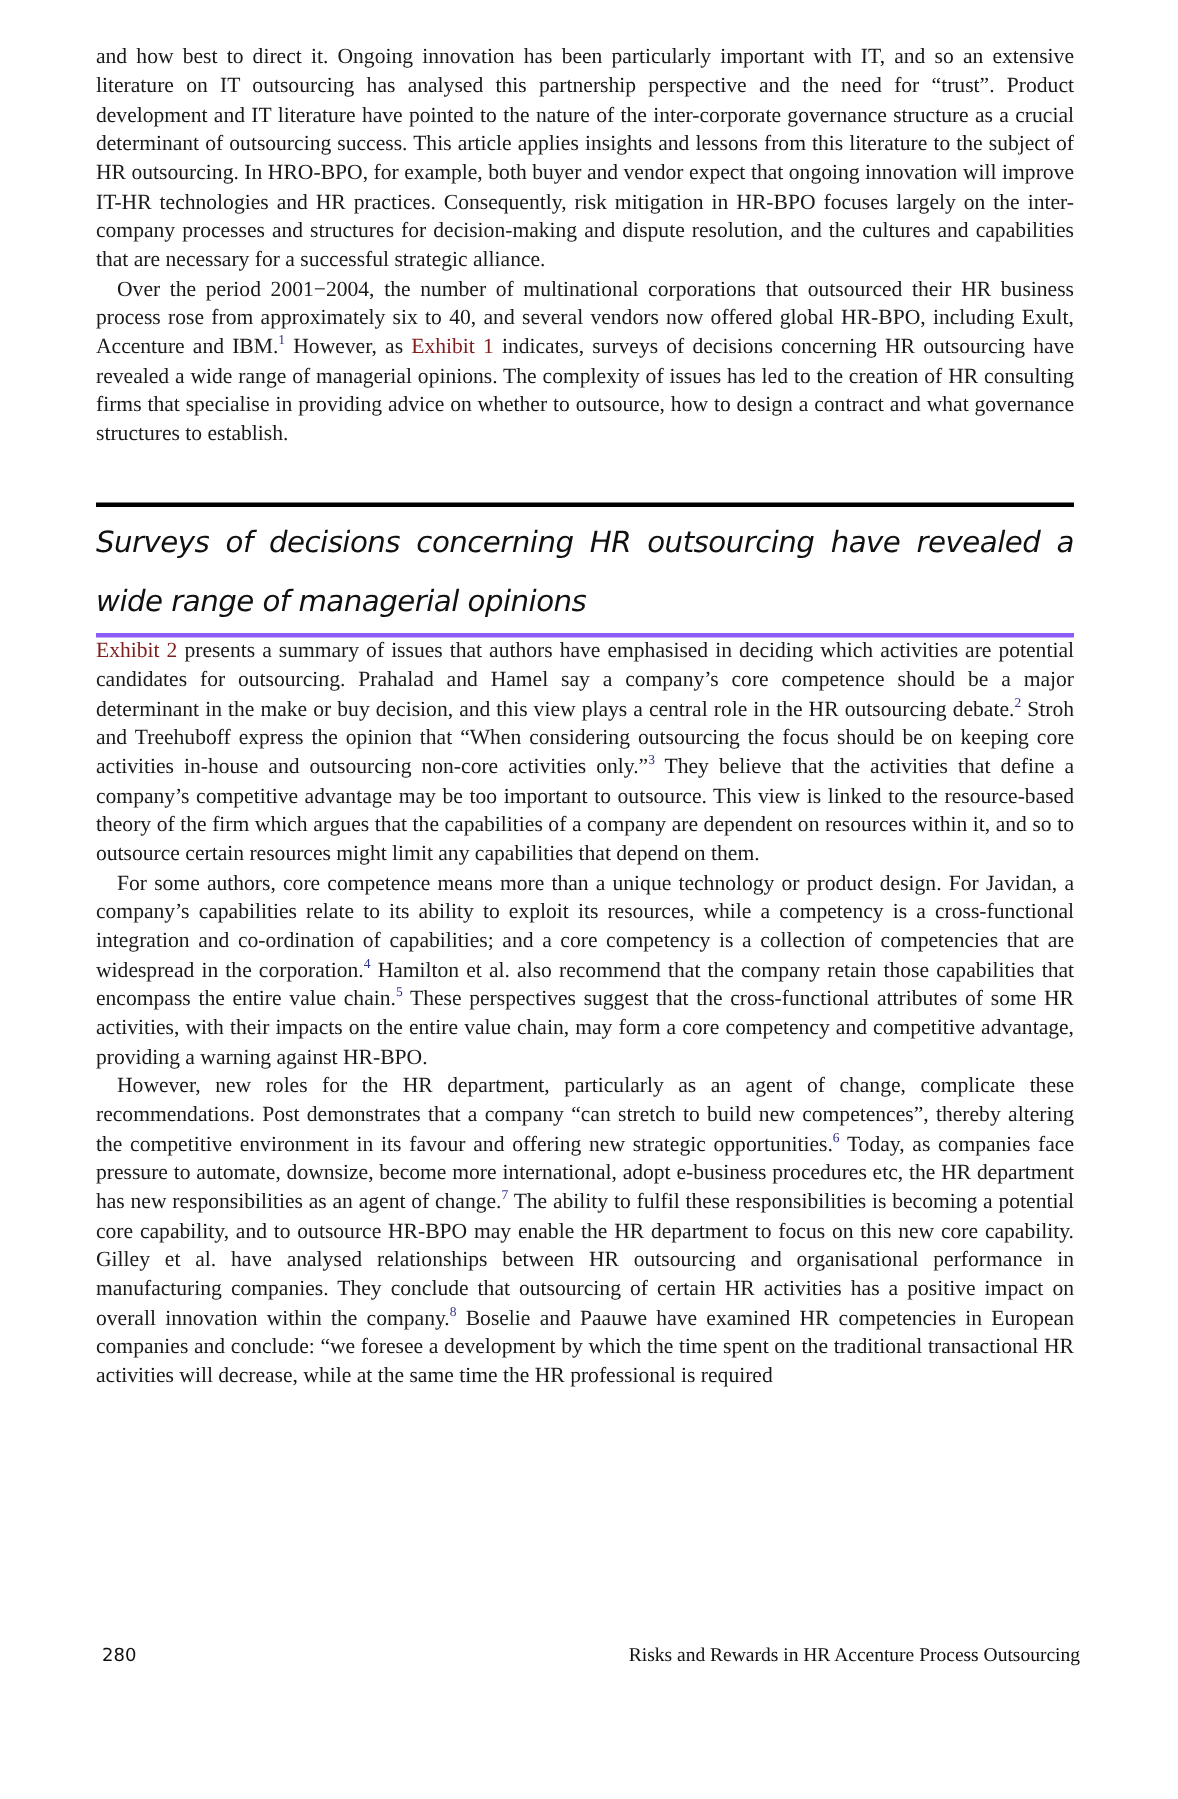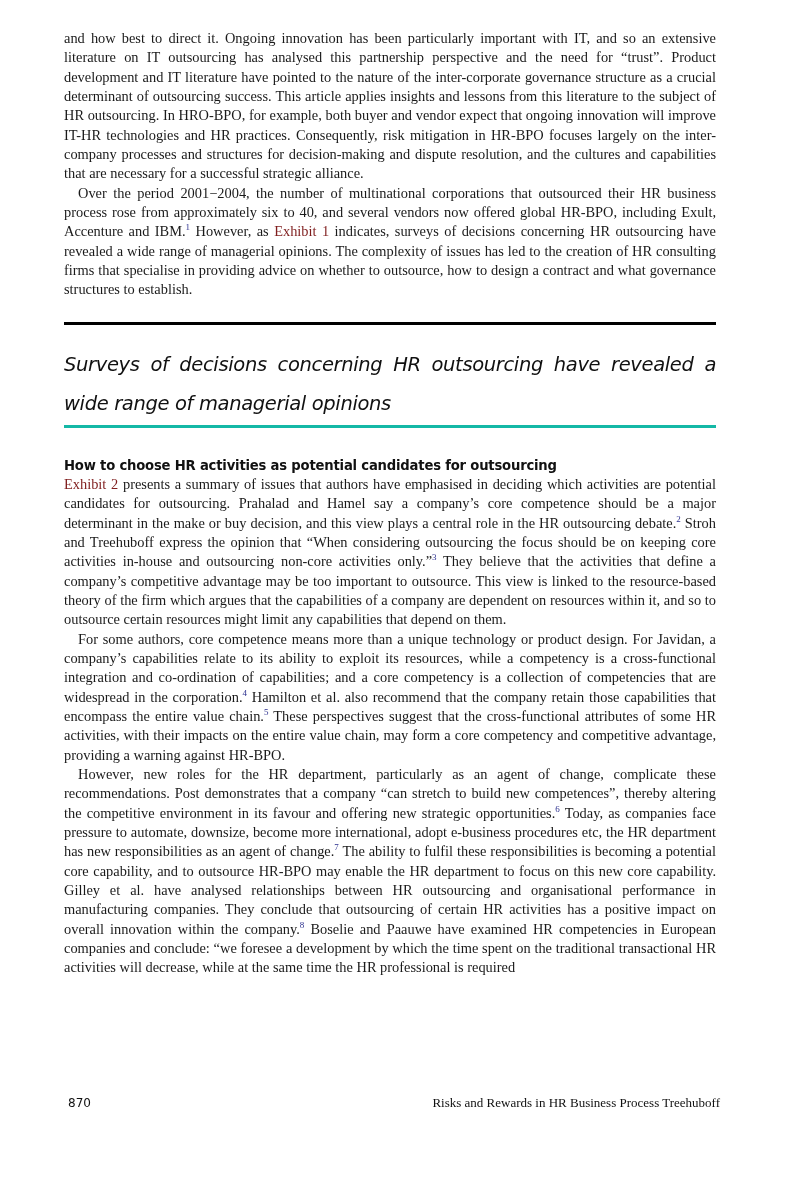--- a/index.html
+++ b/index.html
@@ -6,23 +6,23 @@
     body { width: 785px; height: 1199px; position: relative; overflow: hidden; }
     .page {
       position: absolute; left: 64px; top: 29px; width: 652px;
       font-family: "Liberation Serif", serif; font-size: 14.4px; line-height: 19.35px; color: #1a1a1a;
     }
     p { margin: 0; text-align: justify; text-align-last: left; hyphens: manual; }
     p.indent { text-indent: 14px; }
     .link { color: #7f1d1d; }
     sup { font-size: 9px; line-height: 0; vertical-align: 6px; color: #2b2f8e; }
     .callout {
-      margin-top: 22px;
-      border-top: 3px solid #000; border-bottom: 3px solid #14b8a6;
-      padding: 20px 0 2px 0;
+      margin-top: 35px;
+      border-top: 3px solid #000; border-bottom: 3px solid #8b5cf6;
+      padding: 4px 0 2px 0;
     }
     .callout-text {
       font-family: "DejaVu Sans", sans-serif; font-style: italic; font-weight: normal;
       font-size: 19.5px; line-height: 39px; color: #111; letter-spacing: -0.35px;
       text-align: justify; text-align-last: left;
     }
     h3 {
       margin: 28px 0 0 0; font-family: "DejaVu Sans", sans-serif; font-weight: bold;
       font-size: 13.2px; line-height: 19px; color: #111; letter-spacing: -0.2px;
     }
@@ -39,24 +39,23 @@
 <div class="page">
   <div id="top-paras">
       <p><span>and how best to direct it. Ongoing innovation has been particularly important with IT, and so an extensive literature on IT outsourcing has analysed this partnership perspective and the need for “trust”. Product development and IT literature have pointed to the nature of the inter-corporate governance structure as a crucial determinant of outsourcing success. This article applies insights and lessons from this literature to the subject of HR outsourcing. In HRO-BPO, for example, both buyer and vendor expect that ongoing innovation will improve IT-HR technologies and HR practices. Consequently, risk mitigation in HR-BPO focuses largely on the inter-company pro­cesses and structures for decision-making and dispute resolution, and the cultures and capabilities that are necessary for a successful strategic alliance.</span></p>
       <p class="indent"><span>Over the period 2001−2004, the number of multinational corporations that outsourced their HR business process rose from approximately six to 40, and several vendors now offered global HR-BPO, including Exult, Accenture and IBM.</span><sup>1</sup><span> However, as </span><span class="link">Exhibit 1</span><span> indicates, surveys of decisions concerning HR outsourcing have revealed a wide range of managerial opinions. The complexity of issues has led to the creation of HR consulting firms that specialise in providing advice on whether to outsource, how to design a contract and what governance structures to establish.</span></p>
     </div>
 
   <div class="callout">
     <div class="callout-text">Surveys of decisions concerning HR outsourcing have revealed a wide range of managerial opinions</div>
   </div>
 
-  <h3>How to choose HR activities as potential candidates for outsourcing</h3>
   <div id="section-paras">
       <p><span class="link">Exhibit 2</span><span> presents a summary of issues that authors have emphasised in deciding which activities are potential candidates for outsourcing. Prahalad and Hamel say a company’s core competence should be a major determinant in the make or buy decision, and this view plays a central role in the HR outsourcing debate.</span><sup>2</sup><span> Stroh and Treehuboff express the opinion that “When considering outsourcing the focus should be on keeping core activities in-house and outsourcing non-core activities only.”</span><sup>3</sup><span> They believe that the activities that define a company’s competitive advantage may be too important to outsource. This view is linked to the resource-based theory of the firm which argues that the capabilities of a company are dependent on resources within it, and so to outsource certain resources might limit any capabilities that depend on them.</span></p>
       <p class="indent"><span>For some authors, core competence means more than a unique technology or product design. For Javidan, a company’s capabilities relate to its ability to exploit its resources, while a competency is a cross-functional integration and co-ordination of capabilities; and a core competency is a col­lection of competencies that are widespread in the corporation.</span><sup>4</sup><span> Hamilton et al. also recommend that the company retain those capabilities that encompass the entire value chain.</span><sup>5</sup><span> These perspec­tives suggest that the cross-functional attributes of some HR activities, with their impacts on the entire value chain, may form a core competency and competitive advantage, providing a warning against HR-BPO.</span></p>
       <p class="indent"><span>However, new roles for the HR department, particularly as an agent of change, complicate these recommendations. Post demonstrates that a company “can stretch to build new competences”, thereby altering the competitive environment in its favour and offering new strategic opportuni­ties.</span><sup>6</sup><span> Today, as companies face pressure to automate, downsize, become more international, adopt e-business procedures etc, the HR department has new responsibilities as an agent of change.</span><sup>7</sup><span> The ability to fulfil these responsibilities is becoming a potential core capability, and to outsource HR-BPO may enable the HR department to focus on this new core capability. Gilley et al. have analysed relationships between HR outsourcing and organisational performance in manufacturing com­panies. They conclude that outsourcing of certain HR activities has a positive impact on overall innovation within the company.</span><sup>8</sup><span> Boselie and Paauwe have examined HR competencies in European companies and conclude: “we foresee a development by which the time spent on the traditional transactional HR activities will decrease, while at the same time the HR professional is required</span></p>
     </div>
 </div>
 
 <div class="footer">
-  <span class="pageno">870</span>
-  <span class="running">Risks and Rewards in HR Business Process Treehuboff</span>
+  <span class="pageno">280</span>
+  <span class="running">Risks and Rewards in HR Accenture Process Outsourcing</span>
 </div>
 
 </body></html>

